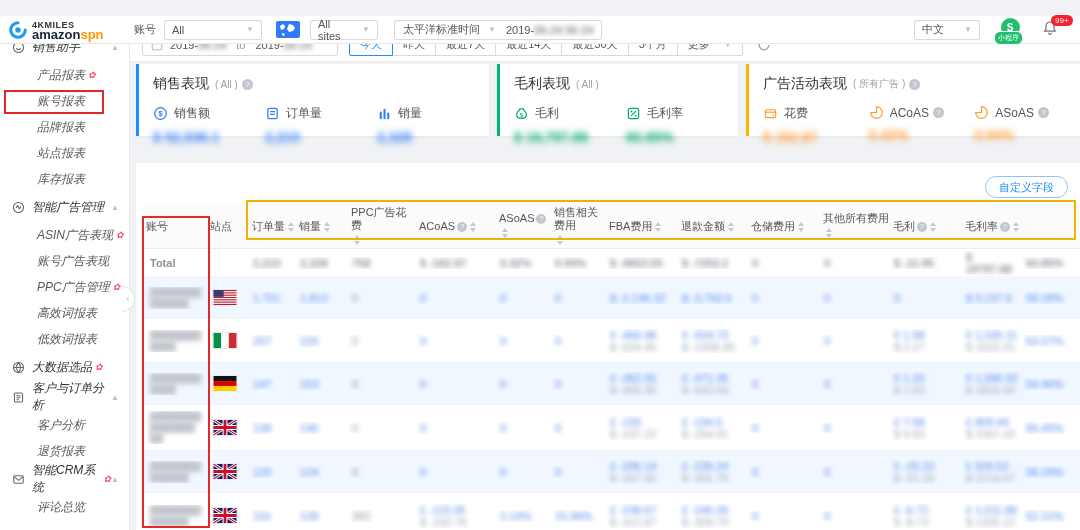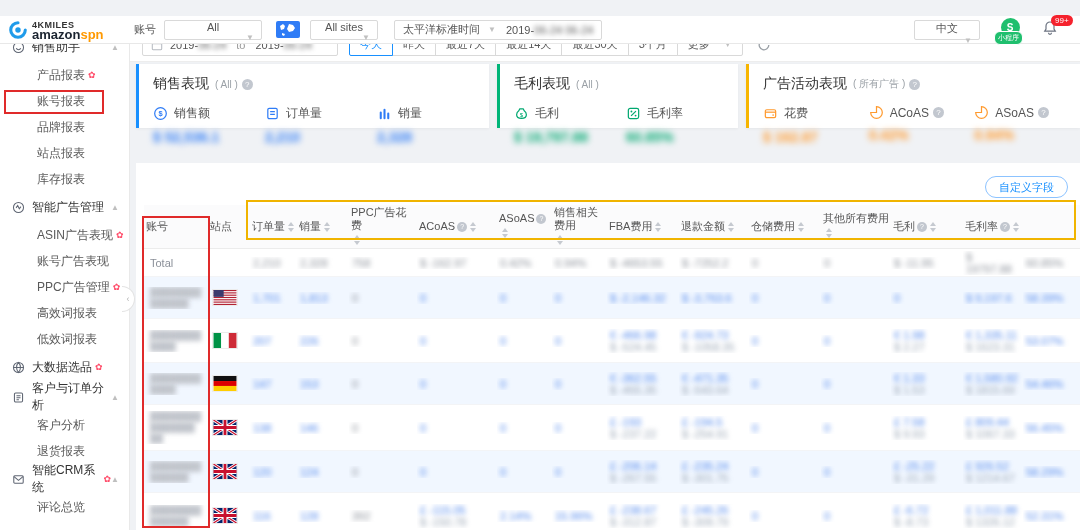--- a/index.html
+++ b/index.html
@@ -10,41 +10,41 @@
   
   .topbar{position:absolute;left:0;top:16px;width:1080px;height:28px;background:#fff;
           border-bottom:1px solid #e8e8e8;display:flex;align-items:center;z-index:6;}
   .logo{display:flex;align-items:center;margin-left:8px;width:112px;}
   .logo .lt{margin-left:4px;line-height:9px;}
   .logo .l1{font-size:9px;font-weight:bold;color:#333;letter-spacing:.5px;}
   .logo .l2{font-size:13px;font-weight:bold;color:#1b2430;}
   .logo .l2 b{color:#ff9900;}
   .tlabel{color:#555;font-size:11px;margin-left:14px;}
   .sel{height:20px;border:1px solid #d9d9d9;border-radius:2px;background:#fff;display:flex;
-       align-items:center;padding:0 7px;color:#555;font-size:11px;flex-direction:column;}
+       align-items:center;padding:0 7px;color:#555;font-size:11px;}
   .sel .caret{margin-left:auto;color:#c0c0c0;font-size:8px;padding-left:8px;}
   .mapicon{margin-left:14px;display:flex;}
   .tz-box{display:flex;align-items:center;height:20px;border:1px solid #d9d9d9;border-radius:2px;
           background:#fff;padding:0 8px;color:#555;font-size:11px;margin-left:16px;}
   .tz-box .caret{color:#c0c0c0;font-size:8px;margin:0 10px 0 8px;}
   .bl{filter:blur(2.5px);}
   .bl3{filter:blur(3px);}
   .lang{width:66px;margin-left:auto;}
   .miniapp{position:relative;margin-left:18px;width:24px;height:24px;}
   .miniapp .circ{width:19px;height:19px;border-radius:50%;background:#1fbf6e;color:#fff;
                  display:flex;align-items:center;justify-content:center;font-size:10px;font-weight:bold;margin:0 auto;}
   .miniapp .pill{position:absolute;left:-4px;bottom:-3px;background:#1fbf6e;color:#fff;font-size:7px;
                  border-radius:6px;padding:1px 3px;border:1px solid #fff;white-space:nowrap;}
   .bellwrap{position:relative;margin:0 22px 0 20px;}
   .badge{position:absolute;top:-5px;left:9px;background:#f5222d;color:#fff;font-size:8px;
          border-radius:7px;padding:1px 4px;line-height:9px;}
 
   
   .sidebar{position:absolute;left:0;top:28px;width:130px;height:502px;background:#fff;
-           border-right:1px solid #e9e9e9;padding-top:4px;z-index:2;}
+           border-right:1px solid #e9e9e9;padding-top:4px;z-index:2;font-style:italic;}
   .sidebar-top-accent{position:absolute;left:0;top:28px;width:130px;height:2px;background:#e6f1fd;z-index:3;}
   .section-h{height:30px;display:flex;align-items:center;padding:0 10px 0 12px;color:#333;font-size:12px;}
   .section-h .lbl{margin-left:7px;}
   .section-h .caret{margin-left:auto;color:#bfbfbf;font-size:8px;}
   .s-item{height:26px;display:flex;align-items:center;padding-left:37px;color:#595959;font-size:12px;cursor:pointer;text-align:right;}
   .hot{color:#ff4d6a;font-size:9px;margin-left:3px;line-height:9px;}
   .collapse{position:absolute;left:122px;top:286px;width:13px;height:26px;background:#fff;
             border:1px solid #e3e3e3;border-left:none;border-radius:0 13px 13px 0;display:flex;
             align-items:center;justify-content:center;color:#b5b5b5;font-size:9px;z-index:4;}
 
@@ -57,21 +57,21 @@
   .qgroup{display:flex;margin-left:12px;}
   .qbtn{height:22px;padding:0 10px;border:1px solid #d9d9d9;margin-left:-1px;display:flex;
         align-items:center;font-size:11px;color:#595959;background:#fff;position:relative;cursor:pointer;}
   .qbtn:first-child{border-radius:2px 0 0 2px;}
   .qbtn.more{border-radius:0 2px 2px 0;}
   .qbtn.active{border-color:#1890ff;color:#1890ff;z-index:1;}
   .qbtn .caret{color:#c0c0c0;font-size:8px;margin-left:14px;}
   .refresh{margin-left:14px;display:flex;cursor:pointer;}
 
   
-  .card{position:absolute;top:64px;height:64px;background:#fff;border-left:3px solid #1890ff;
+  .card{position:absolute;top:64px;height:72px;background:#fff;border-left:3px solid #1890ff;
         box-shadow:0 1px 3px rgba(0,0,0,.05);padding:11px 0 0 14px;}
   .card .trow{display:flex;align-items:center;}
   .card .title{font-size:14px;color:#333;}
   .card .sub{color:#9aa0a6;font-size:10px;margin-left:6px;}
   .metrics{display:flex;margin-top:12px;}
   .metric{width:116px;}
   .m-top{display:flex;align-items:center;font-size:12px;color:#555;}
   .m-top .lbl{margin-left:6px;}
   .m-val{margin-top:7px;font-size:14px;font-weight:bold;}
   .inf{width:11px;height:11px;border-radius:50%;background:#c2c7cf;color:#fff;font-size:8px;
@@ -85,21 +85,21 @@
   .tr{display:grid;grid-template-columns:64px 42px 47px 52px 68px 80px 55px 55px 72px 70px 72px 70px 72px 60px 57px;
       align-items:center;}
   .tr.head{height:44px;background:#fbfbfc;color:#555;font-size:11px;border-bottom:1px solid #ececec;}
   .th{display:flex;align-items:center;flex-wrap:wrap;padding:0 2px;line-height:13px;}
   .sort{display:inline-flex;flex-direction:column;margin-left:3px;}
   .sort i{width:0;height:0;border:3px solid transparent;display:block;}
   .sort .u{border-bottom:4px solid #c5c9d0;margin-bottom:2px;}
   .sort .d{border-top:4px solid #c5c9d0;}
   .tr.row{font-size:11px;border-bottom:1px solid #f3f4f6;background:#fff;}
   .tr.row.alt{background:#f1f7ff;}
-  .tr.total{height:28px;}
+  .tr.total{height:28px;font-weight:bold;}
   .td{padding:0 3px;overflow:hidden;}
   .acct-label{color:#8b9099;font-size:11px;}
   .acct .line{filter:blur(2.5px);color:#c0c4cb;font-size:9px;line-height:11px;}
   .v-blue{color:#4f86ec;}
   .v-gray{color:#8b9099;}
   .l2{color:#9aa6b5;display:block;}
   .flagbox{display:flex;padding-left:4px;}
   .flagbox svg{display:block;border:1px solid #ececec;}
 
   

